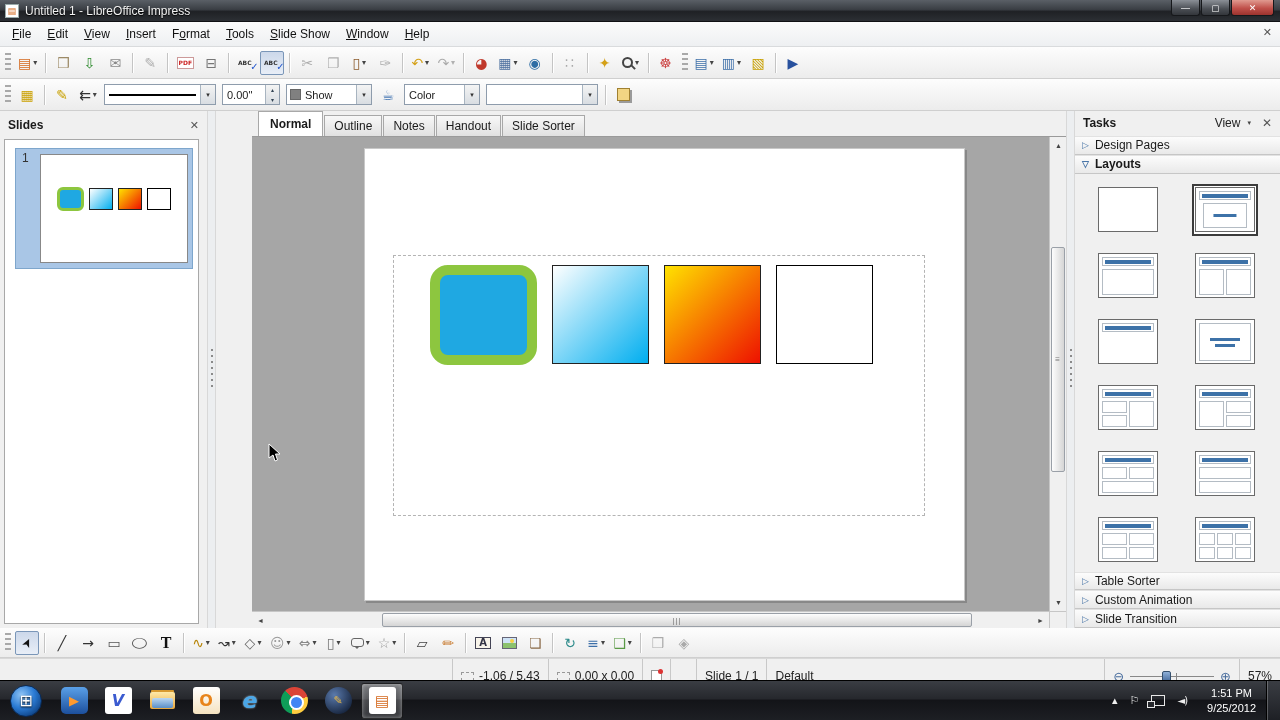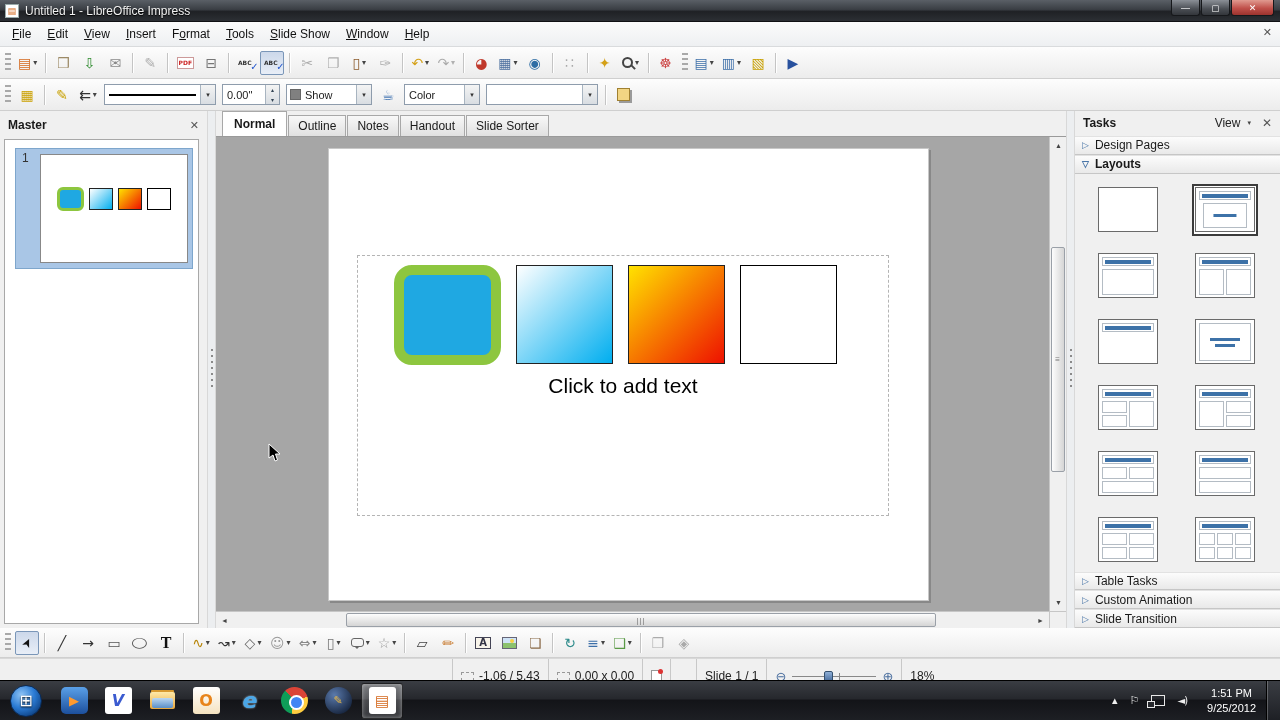--- a/index.html
+++ b/index.html
@@ -87,21 +87,21 @@
   .slides-body{position:absolute;top:28px;left:4px;right:8px;bottom:4px;background:#fff;border:1px solid #a8a8a8;}
   .thumb-sel{position:absolute;left:10px;top:8px;width:178px;height:121px;background:#a9c6e6;border:1px solid #7ea6cc;}
   .thumb-num{position:absolute;left:6px;top:2px;font-size:12px;color:#333;}
   .thumb-slide{position:absolute;left:24px;top:5px;width:148px;height:109px;background:#fff;border:1px solid #888;}
   .mini-shapes{display:flex;align-items:center;justify-content:center;gap:5px;margin-top:32px;}
 
   .vsplit{width:9px;flex:none;background:#eceef0;border-left:1px solid #d8d8d8;border-right:1px solid #d8d8d8;
     display:flex;align-items:center;justify-content:center;}
   .grip-dots{width:2px;height:42px;background:repeating-linear-gradient(#8a8a8a 0 2px,transparent 2px 6px);}
 
-  .center{flex:1;display:flex;flex-direction:column;min-width:0;}
+  .center{flex:1;display:flex;flex-direction:column;min-width:0;margin-left:36px;}
   .tabs{height:26px;display:flex;align-items:flex-end;padding-left:6px;background:#f0f0f0;
     border-bottom:1px solid #9a9a9a;}
   .tab{padding:2px 9px;margin-right:1px;border:1px solid #a8a8a8;border-bottom:none;
     background:linear-gradient(#f8f8f8,#e0e0e0);font-size:12px;height:21px;display:flex;align-items:center;}
   .tab.active{background:#fff;font-weight:700;height:25px;padding:2px 11px;}
   .canvas{flex:1;position:relative;background:#a6a6a6;overflow:hidden;}
 
   .slide{position:absolute;left:112px;top:11px;width:601px;height:453px;background:#fff;
     border:1px solid #c8c8c8;box-shadow:2px 2px 0 rgba(0,0,0,.18);}
   .ph{position:absolute;border:1px dashed #b4b4b4;}
@@ -384,21 +384,21 @@
       <div class="tsep"></div>
       <div class="tbtn">
         <div class="gi ic-shadowsq"></div>
       </div>
     </div>
 
   <div class="workspace">
 
     <div class="slides-panel">
       <div class="panel-head">
-        <span>Master</span>
+        <span>Slides</span>
         <span class="phx">✕</span>
       </div>
       <div class="slides-body">
         <div class="thumb-sel">
           <span class="thumb-num">1</span>
           <div class="thumb-slide">
             <div class="mini-shapes" id="mini-shapes">
                 <div class="shape mini" style="background: rgb(31, 168, 226); border: 3px solid rgb(141, 198, 63); border-radius: 6px;"></div>
                 <div class="shape mini" style="background: linear-gradient(135deg, rgb(255, 255, 255), rgb(0, 174, 239)); border: 1px solid rgb(34, 34, 34);"></div>
                 <div class="shape mini" style="background: linear-gradient(135deg, rgb(255, 226, 0), rgb(238, 17, 0)); border: 1px solid rgb(34, 34, 34);"></div>
@@ -423,21 +423,20 @@
         </div>
       <div class="canvas">
         <div class="slide">
           <div class="ph ph-content">
             <div class="shapes-row" id="big-shapes">
                 <div class="shape" style="background: rgb(31, 168, 226); border: 10px solid rgb(141, 198, 63); border-radius: 18px;"></div>
                 <div class="shape" style="background: linear-gradient(135deg, rgb(255, 255, 255), rgb(0, 174, 239)); border: 1px solid rgb(34, 34, 34);"></div>
                 <div class="shape" style="background: linear-gradient(135deg, rgb(255, 226, 0), rgb(238, 17, 0)); border: 1px solid rgb(34, 34, 34);"></div>
                 <div class="shape" style="background: rgb(255, 255, 255); border: 1px solid rgb(0, 0, 0);"></div>
               </div>
-            <div class="ph-text">Click to add text</div>
           </div>
         </div>
         <div class="vscroll">
           <div class="sb-btn up">▲</div>
           <div class="vthumb">
               <span class="sgrip">≡</span>
             </div>
           <div class="sb-btn down">▼</div>
         </div>
         <div class="hscroll">
@@ -577,21 +576,21 @@
               <div class="bx" style="left: 21px; top: 15px; width: 16px; height: 12px;"></div>
               <div class="bx" style="left: 39px; top: 15px; width: 16px; height: 12px;"></div>
               <div class="bx" style="left: 3px; top: 29px; width: 16px; height: 12px;"></div>
               <div class="bx" style="left: 21px; top: 29px; width: 16px; height: 12px;"></div>
               <div class="bx" style="left: 39px; top: 29px; width: 16px; height: 12px;"></div>
             </div>
           </div>
         </div>
       <div class="tsec">
         <span class="tri">▷</span>
-        <span>Table Tasks</span>
+        <span>Table Sorter</span>
       </div>
       <div class="tsec">
         <span class="tri">▷</span>
         <span>Custom Animation</span>
       </div>
       <div class="tsec">
         <span class="tri">▷</span>
         <span>Slide Transition</span>
       </div>
     </div>
@@ -697,29 +696,30 @@
     </div>
     <div class="scell">
       <span class="s-ico"></span>
       <span>0.00 x 0.00</span>
     </div>
     <div class="scell">
       <span class="s-doc"></span>
     </div>
     <div class="scell" style="width:26px;"></div>
     <div class="scell">Slide 1 / 1</div>
+    <div class="scell sb-grow">Default</div>
     <div class="szoom">
       <span class="zbtn">⊖</span>
       <span class="ztrack">
         <span class="ztick"></span>
         <span class="zhandle"></span>
       </span>
       <span class="zbtn">⊕</span>
     </div>
-    <div class="scell">18%</div>
+    <div class="scell">57%</div>
   </div>
 
   <div class="taskbar">
     <div id="taskbar-apps" style="display:flex;align-items:center;">
         <div class="tstart">
           <div class="orb">⊞</div>
         </div>
         <div class="tapp">
           <div class="ai a-media">▶</div>
         </div>

